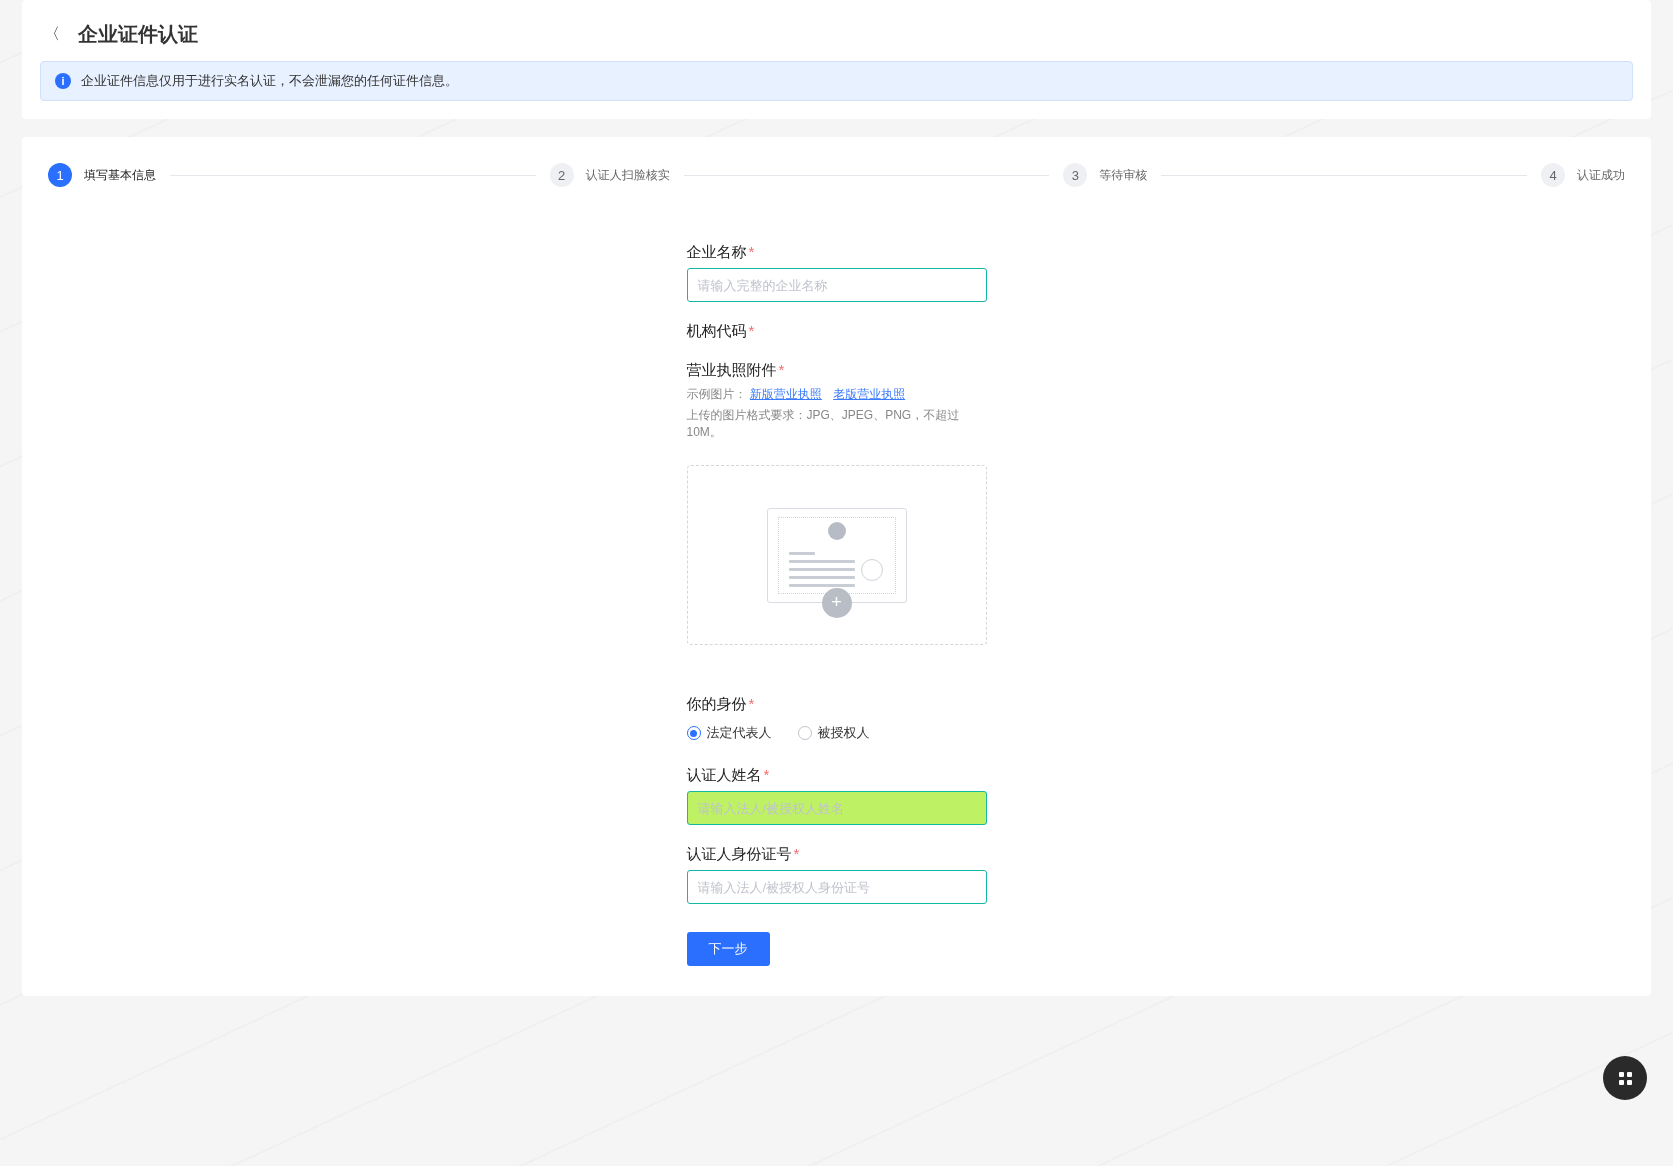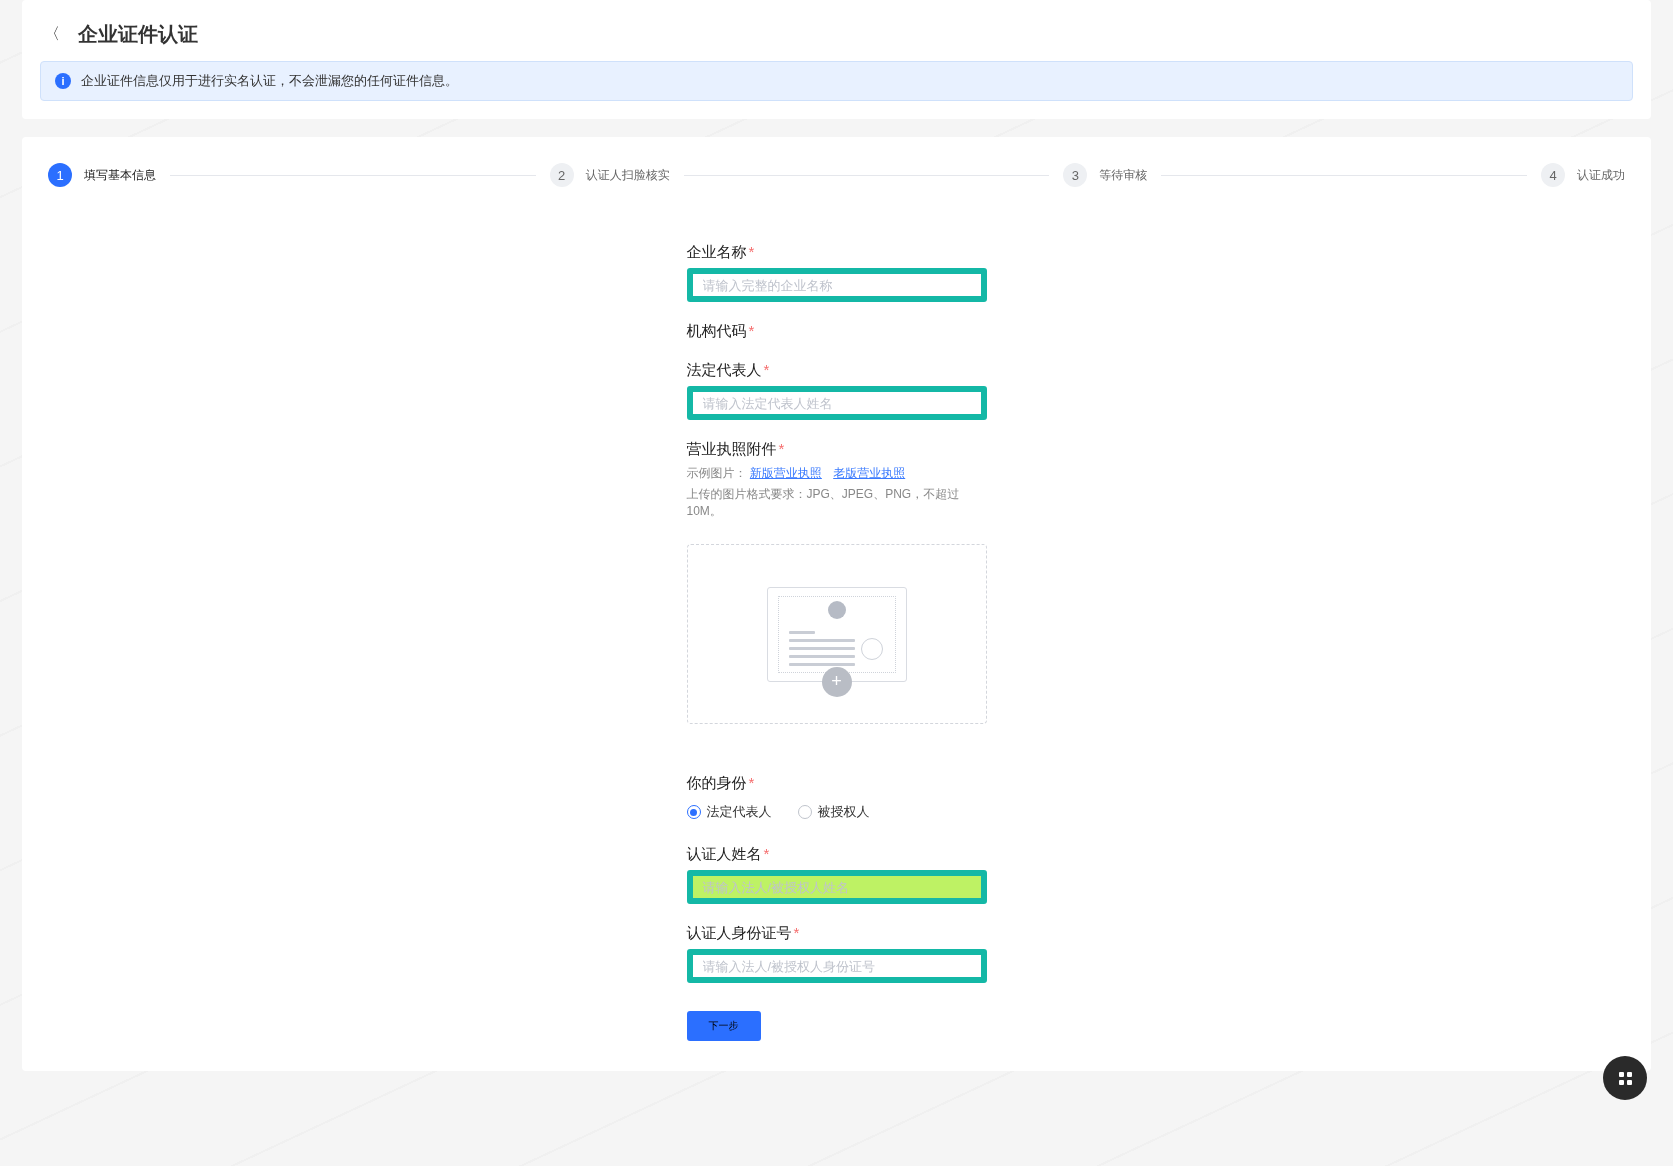--- a/index.html
+++ b/index.html
@@ -53,21 +53,21 @@
     .step.active .step-num { background: #2b6fff; color: #fff; }
     .step-label { font-size: 12px; color: #666; }
     .step.active .step-label { color: #222; }
     .step-line { flex: 1; height: 1px; background: #e5e7ec; margin: 0 14px; }
 
     .form-body { width: 300px; margin: 56px auto 0 auto; }
     .field { margin-bottom: 20px; }
     .flabel { font-size: 15px; color: #222; margin-bottom: 6px; }
     .req { color: #f56c6c; margin-left: 2px; }
     .finput {
-      width: 100%; height: 34px; border: 6px solid #14b8a6; border-radius: 3px;
+      width: 100%; height: 34px; border: 1px solid #14b8a6; border-radius: 3px;
       padding: 0 10px; font-size: 13px; color: #333; outline: none; background: #fff;
     }
     .finput::placeholder { color: #bfc3cc; }
     .finput[readonly] { background: #bef264; }
 
     .sample-row { font-size: 12px; color: #888; margin-bottom: 4px; }
     .sample-link { color: #3a7afe; cursor: pointer; margin-right: 8px; text-decoration: underline; }
     .upload-hint { font-size: 12px; color: #888; margin-bottom: 24px; }
 
     .upload-box {
@@ -105,22 +105,22 @@
     .radio {
       width: 14px; height: 14px; border: 1px solid #c0c4cc; border-radius: 50%;
       display: inline-flex; align-items: center; justify-content: center;
     }
     .radio.checked { border-color: #2b6fff; }
     .radio.checked::after {
       content: ""; width: 7px; height: 7px; border-radius: 50%; background: #2b6fff;
     }
 
     .btn-primary {
-      background: #2b6fff; color: #000000; border: none; border-radius: 3px;
-      padding: 8px 22px; font-size: 10px; cursor: pointer;
+      background: #2b6fff; color: #ffffff; border: none; border-radius: 3px;
+      padding: 8px 22px; font-size: 13px; cursor: pointer;
     }
 
     .fab {
       position: fixed; right: 26px; bottom: 66px; z-index: 5;
       width: 44px; height: 44px; border-radius: 50%; background: #2a2a2a; color: #fff;
       display: flex; align-items: center; justify-content: center; cursor: pointer;
     }
     .dots { display: grid; grid-template-columns: repeat(2, 5px); grid-template-rows: repeat(2, 5px); gap: 3px; }
     .dot { width: 5px; height: 5px; border-radius: 1px; background: #fff; }
   </style>
@@ -174,26 +174,20 @@
         </div>
         <input class="finput" type="text" placeholder="请输入完整的企业名称" style="">
       </div>
 
       <div class="field">
         <div class="flabel">
           <span>机构代码</span><span class="req">*</span>
         </div>
       </div>
 
-      <div class="field">
-        <div class="flabel">
-          <span>法定代表人</span><span class="req">*</span>
-        </div>
-        <input class="finput" type="text" placeholder="请输入法定代表人姓名" style="">
-      </div>
 
       <div class="field">
         <div class="flabel">
           <span>营业执照附件</span><span class="req">*</span>
         </div>
         <div class="sample-row">
           <span>示例图片：</span>
           <span class="sample-link">新版营业执照</span>
           <span class="sample-link">老版营业执照</span>
         </div>

